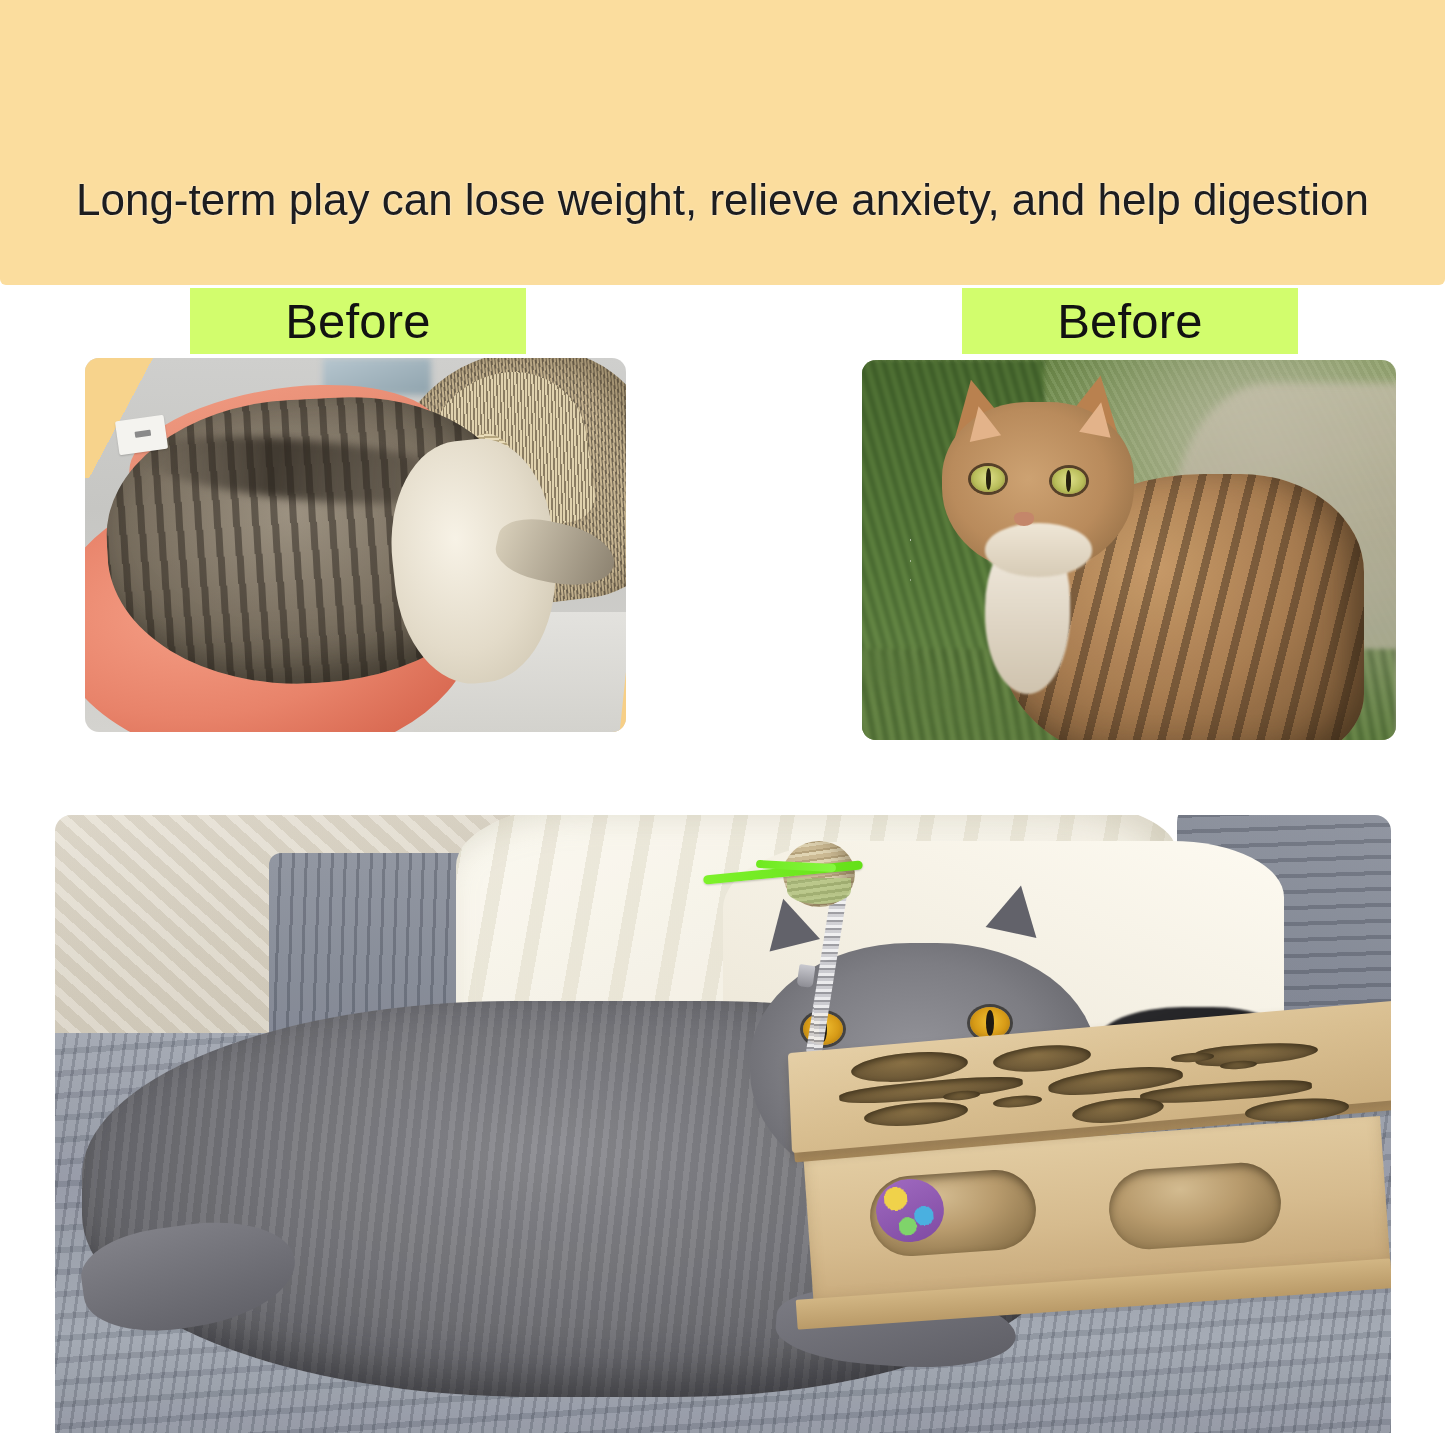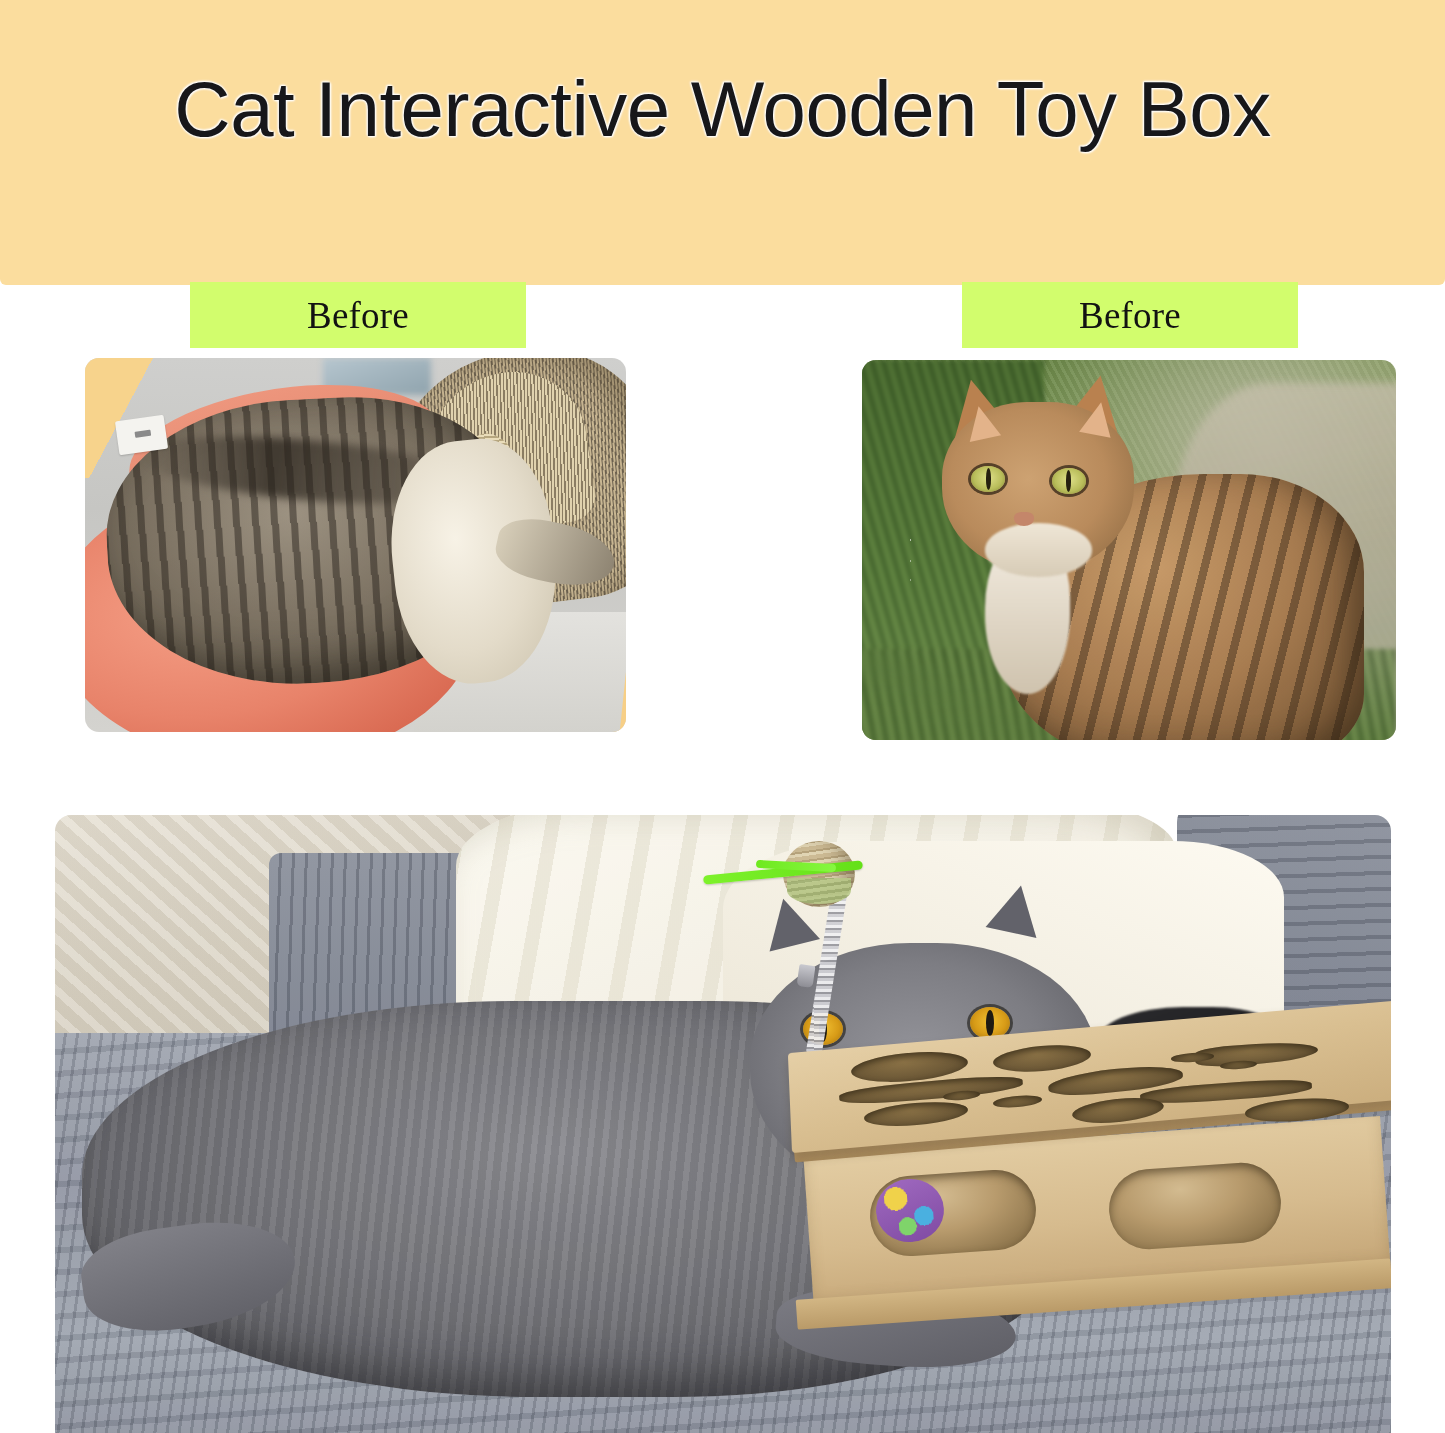--- a/index.html
+++ b/index.html
@@ -40,30 +40,29 @@
     font-size:44px;
     font-weight:400;
     color:#1d1d1f;
     text-shadow:0 0 2px rgba(255,255,255,.9);
     white-space:nowrap;
   }
 
   
   .cmp-label{
     position:absolute;
-    top:282px;
+    top:288px;
     height:66px;
     background:#d2fd6d;
     display:flex;
     align-items:center;
     justify-content:center;
-    font-size:37px;
+    font-size:49px;
     color:#121212;
     letter-spacing:0.2px;
-    font-family:Liberation Serif, serif;
   }
   .cmp-label-before{ left:190px; width:336px; }
   .cmp-label-after { left:962px; width:336px; }
 
   
   .photo{
     position:absolute;
     border-radius:14px;
     overflow:hidden;
   }
@@ -485,21 +484,21 @@
       radial-gradient(circle at 45% 75%, #7fd46a 0 15%, transparent 15%),
       linear-gradient(160deg,#a06ac0,#7f4aa2);
     border-radius:50%;
     transform:rotate(-4deg);
   }
 </style>
 </head>
 <body>
 
 <div class="header-banner">
-  <div class="header-title">Cat Interactive Wooden Toy Box</div>
+  <div class="header-subtitle">Long-term play can lose weight, relieve anxiety, and help digestion</div>
 </div>
 
 <div class="cmp-label cmp-label-before">Before</div>
 
 <div class="cmp-label cmp-label-after">Before</div>
 
 <div class="photo photo-before">
   <div class="bf-bg"></div>
   <div class="bf-window"></div>
   <div class="bf-floor"></div>

